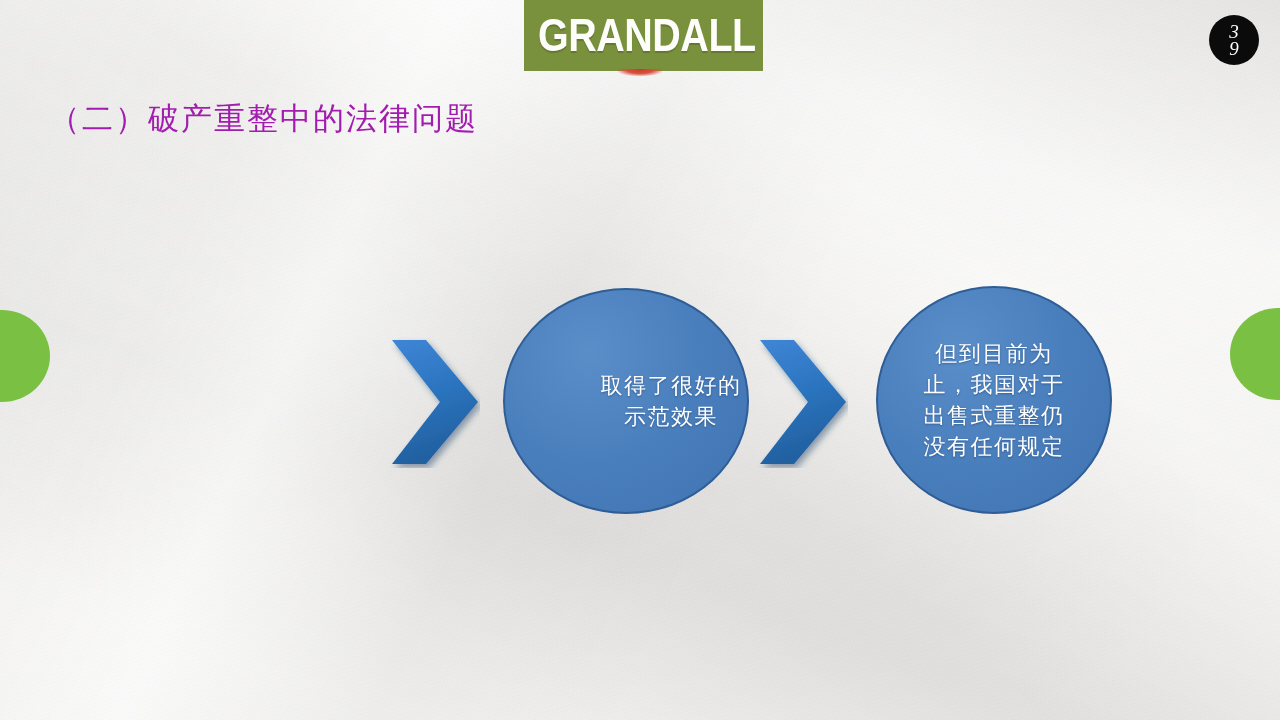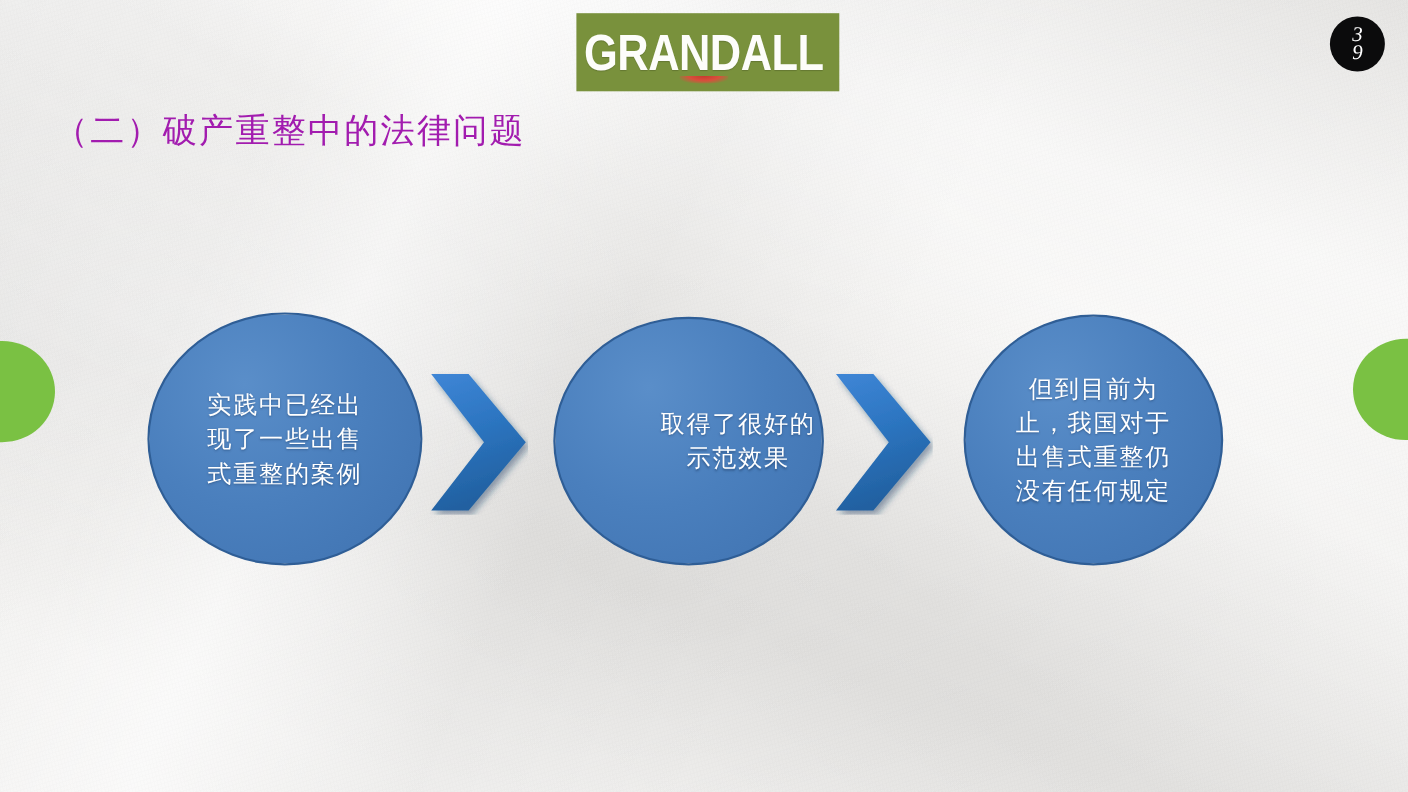--- a/index.html
+++ b/index.html
@@ -67,22 +67,21 @@
   
   .logo-banner {
     position: absolute;
     left: 524px;
     top: 0;
     width: 239px;
     height: 71px;
     background: #79913c;
     display: flex;
     align-items: center;
-    justify-content: flex-start;
-    margin-top: 12px;
+    justify-content: flex-end;
   }
   .logo-text {
     font-family: "Liberation Sans", "DejaVu Sans", sans-serif;
     font-weight: bold;
     font-size: 42px;
     letter-spacing: -0.5px;
     color: #fdfdfa;
     transform: scaleX(0.94) scaleY(1.1);
     line-height: 1;
     text-shadow: 0 1px 1px rgba(0,0,0,0.18);
@@ -202,23 +201,20 @@
 
   <div class="page-badge">
     <span>3</span>
     <span>9</span>
   </div>
 
   <div class="slide-title">（二）破产重整中的法律问题</div>
 
   <div class="diagram">
 
-    <div class="node-circle" id="node-1">
-      <div class="node-text">实践中已经出现了一些出售式重整的案例</div>
-    </div>
 
     <svg class="chevron" id="chevron-1" viewBox="0 0 90 132">
       <defs>
         <linearGradient id="chevGrad1" x1="0%" y1="0%" x2="25%" y2="100%">
           <stop offset="0%" stop-color="#3f86d6"></stop>
           <stop offset="45%" stop-color="#2d76c2"></stop>
           <stop offset="100%" stop-color="#2160a0"></stop>
         </linearGradient>
         <filter id="chevShadow1" x="-30%" y="-30%" width="175%" height="175%">
           <feDropShadow dx="3" dy="4" stdDeviation="3" flood-color="#1d3d63" flood-opacity="0.45"></feDropShadow>

